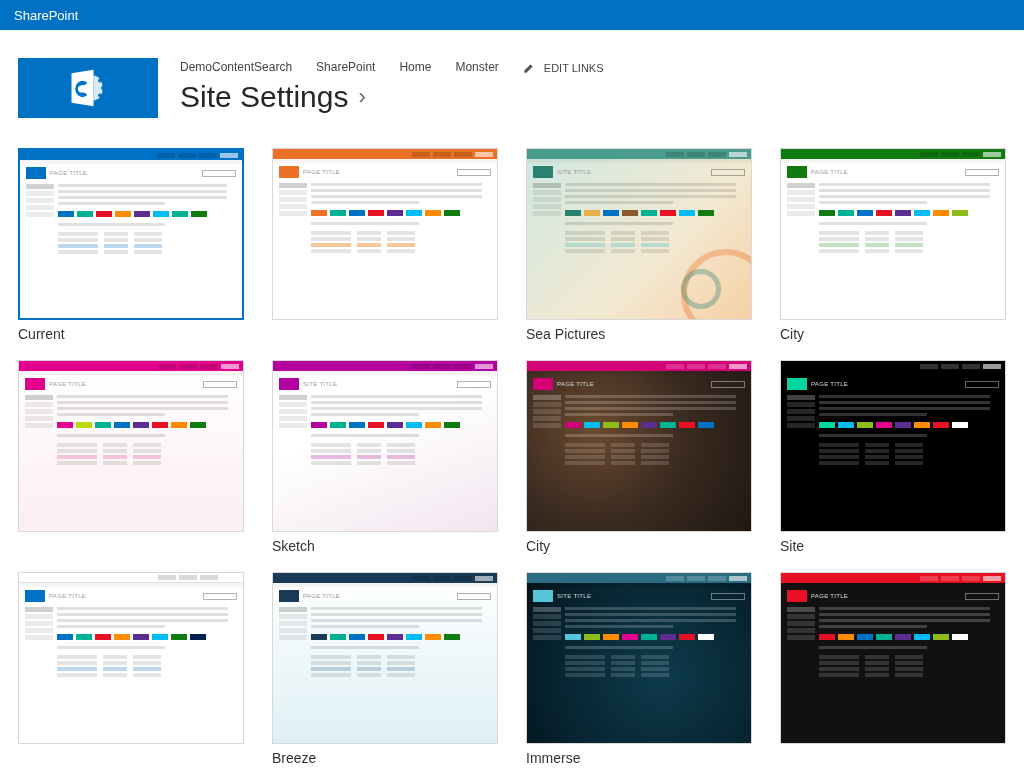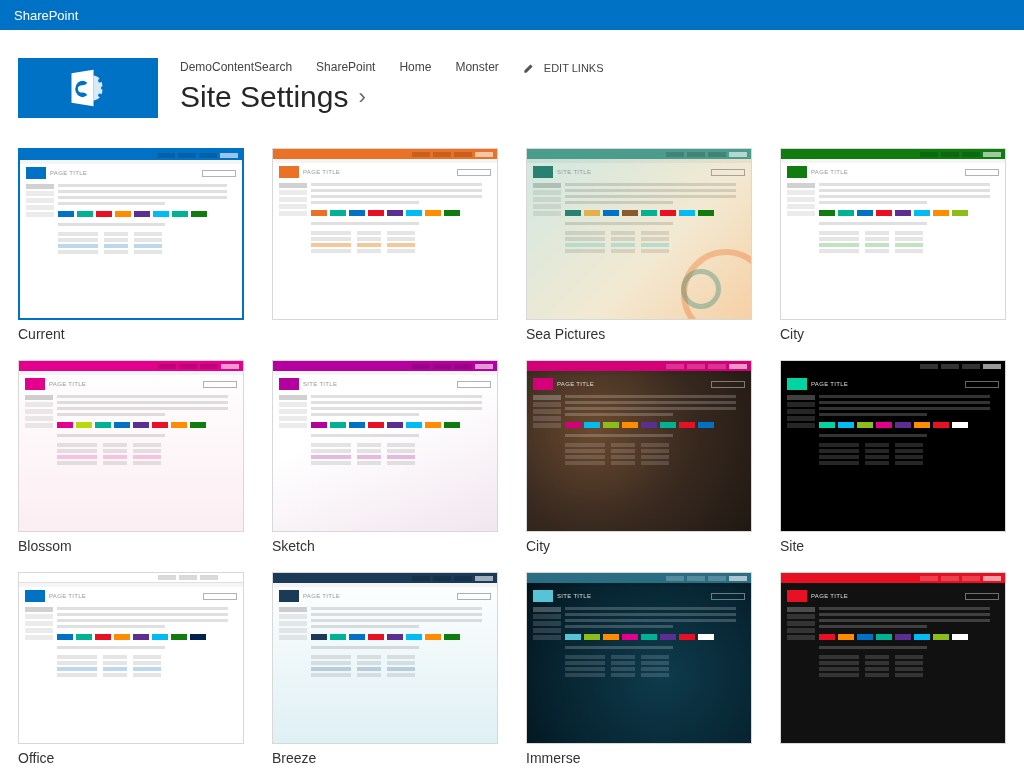--- a/index.html
+++ b/index.html
@@ -482,21 +482,20 @@
                   <div class="row">
                     <div class="c c1"></div>
                     <div class="c c2"></div>
                     <div class="c c3"></div>
                   </div>
                 </div>
               </div>
             </div>
           </div>
         </div>
-        <div class="theme-name">Blossom</div>
       </div>
       <div class="theme-card">
         <div class="thumb">
           <div class="mini" style="background: linear-gradient(160deg, rgb(255, 255, 255) 40%, rgb(242, 230, 239) 100%); --hl: #e6b9de;">
             <div class="topbar" style="background:#b4009e;">
               <div class="tab"></div>
               <div class="tab"></div>
               <div class="tab"></div>
               <div class="tab" style="background:rgba(255,255,255,.6)"></div>
             </div>
@@ -750,21 +749,20 @@
                   <div class="row">
                     <div class="c c1"></div>
                     <div class="c c2"></div>
                     <div class="c c3"></div>
                   </div>
                 </div>
               </div>
             </div>
           </div>
         </div>
-        <div class="theme-name">Office</div>
       </div>
       <div class="theme-card">
         <div class="thumb">
           <div class="mini" style="background: linear-gradient(rgb(255, 255, 255) 0%, rgb(223, 240, 245) 100%); --hl: #b9cddb;">
             <div class="topbar" style="background:#1b3a57;">
               <div class="tab"></div>
               <div class="tab"></div>
               <div class="tab"></div>
               <div class="tab" style="background:rgba(255,255,255,.6)"></div>
             </div>

